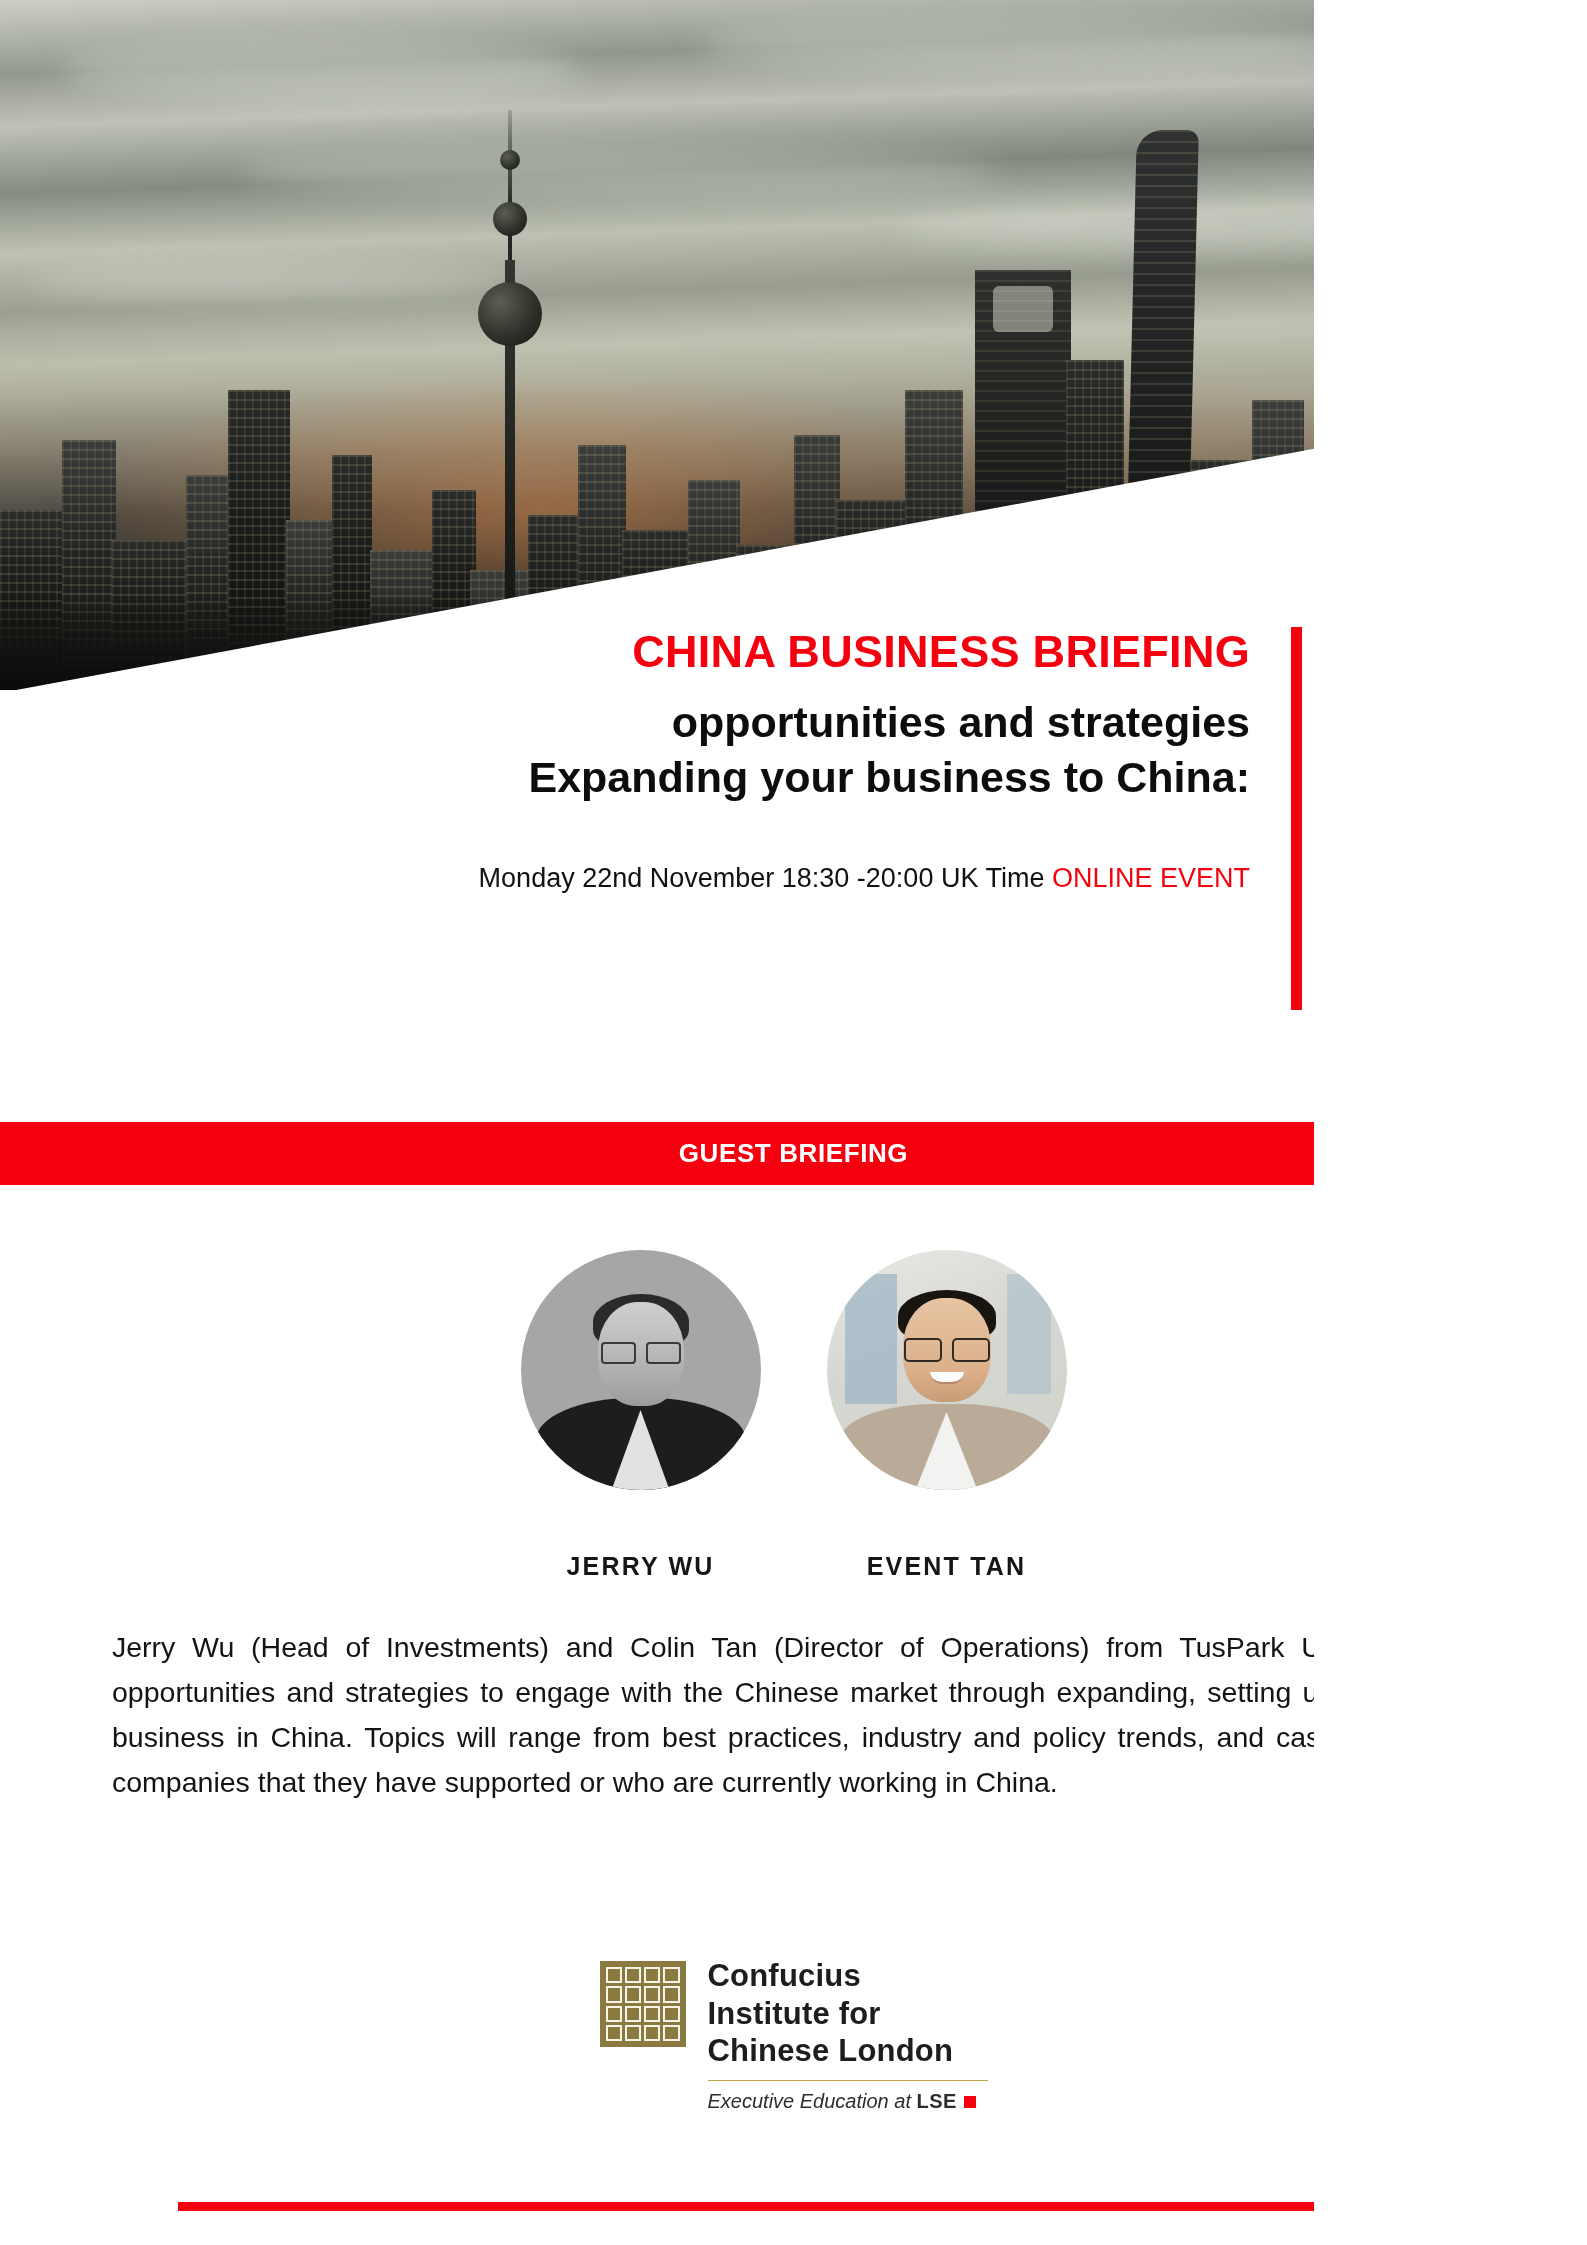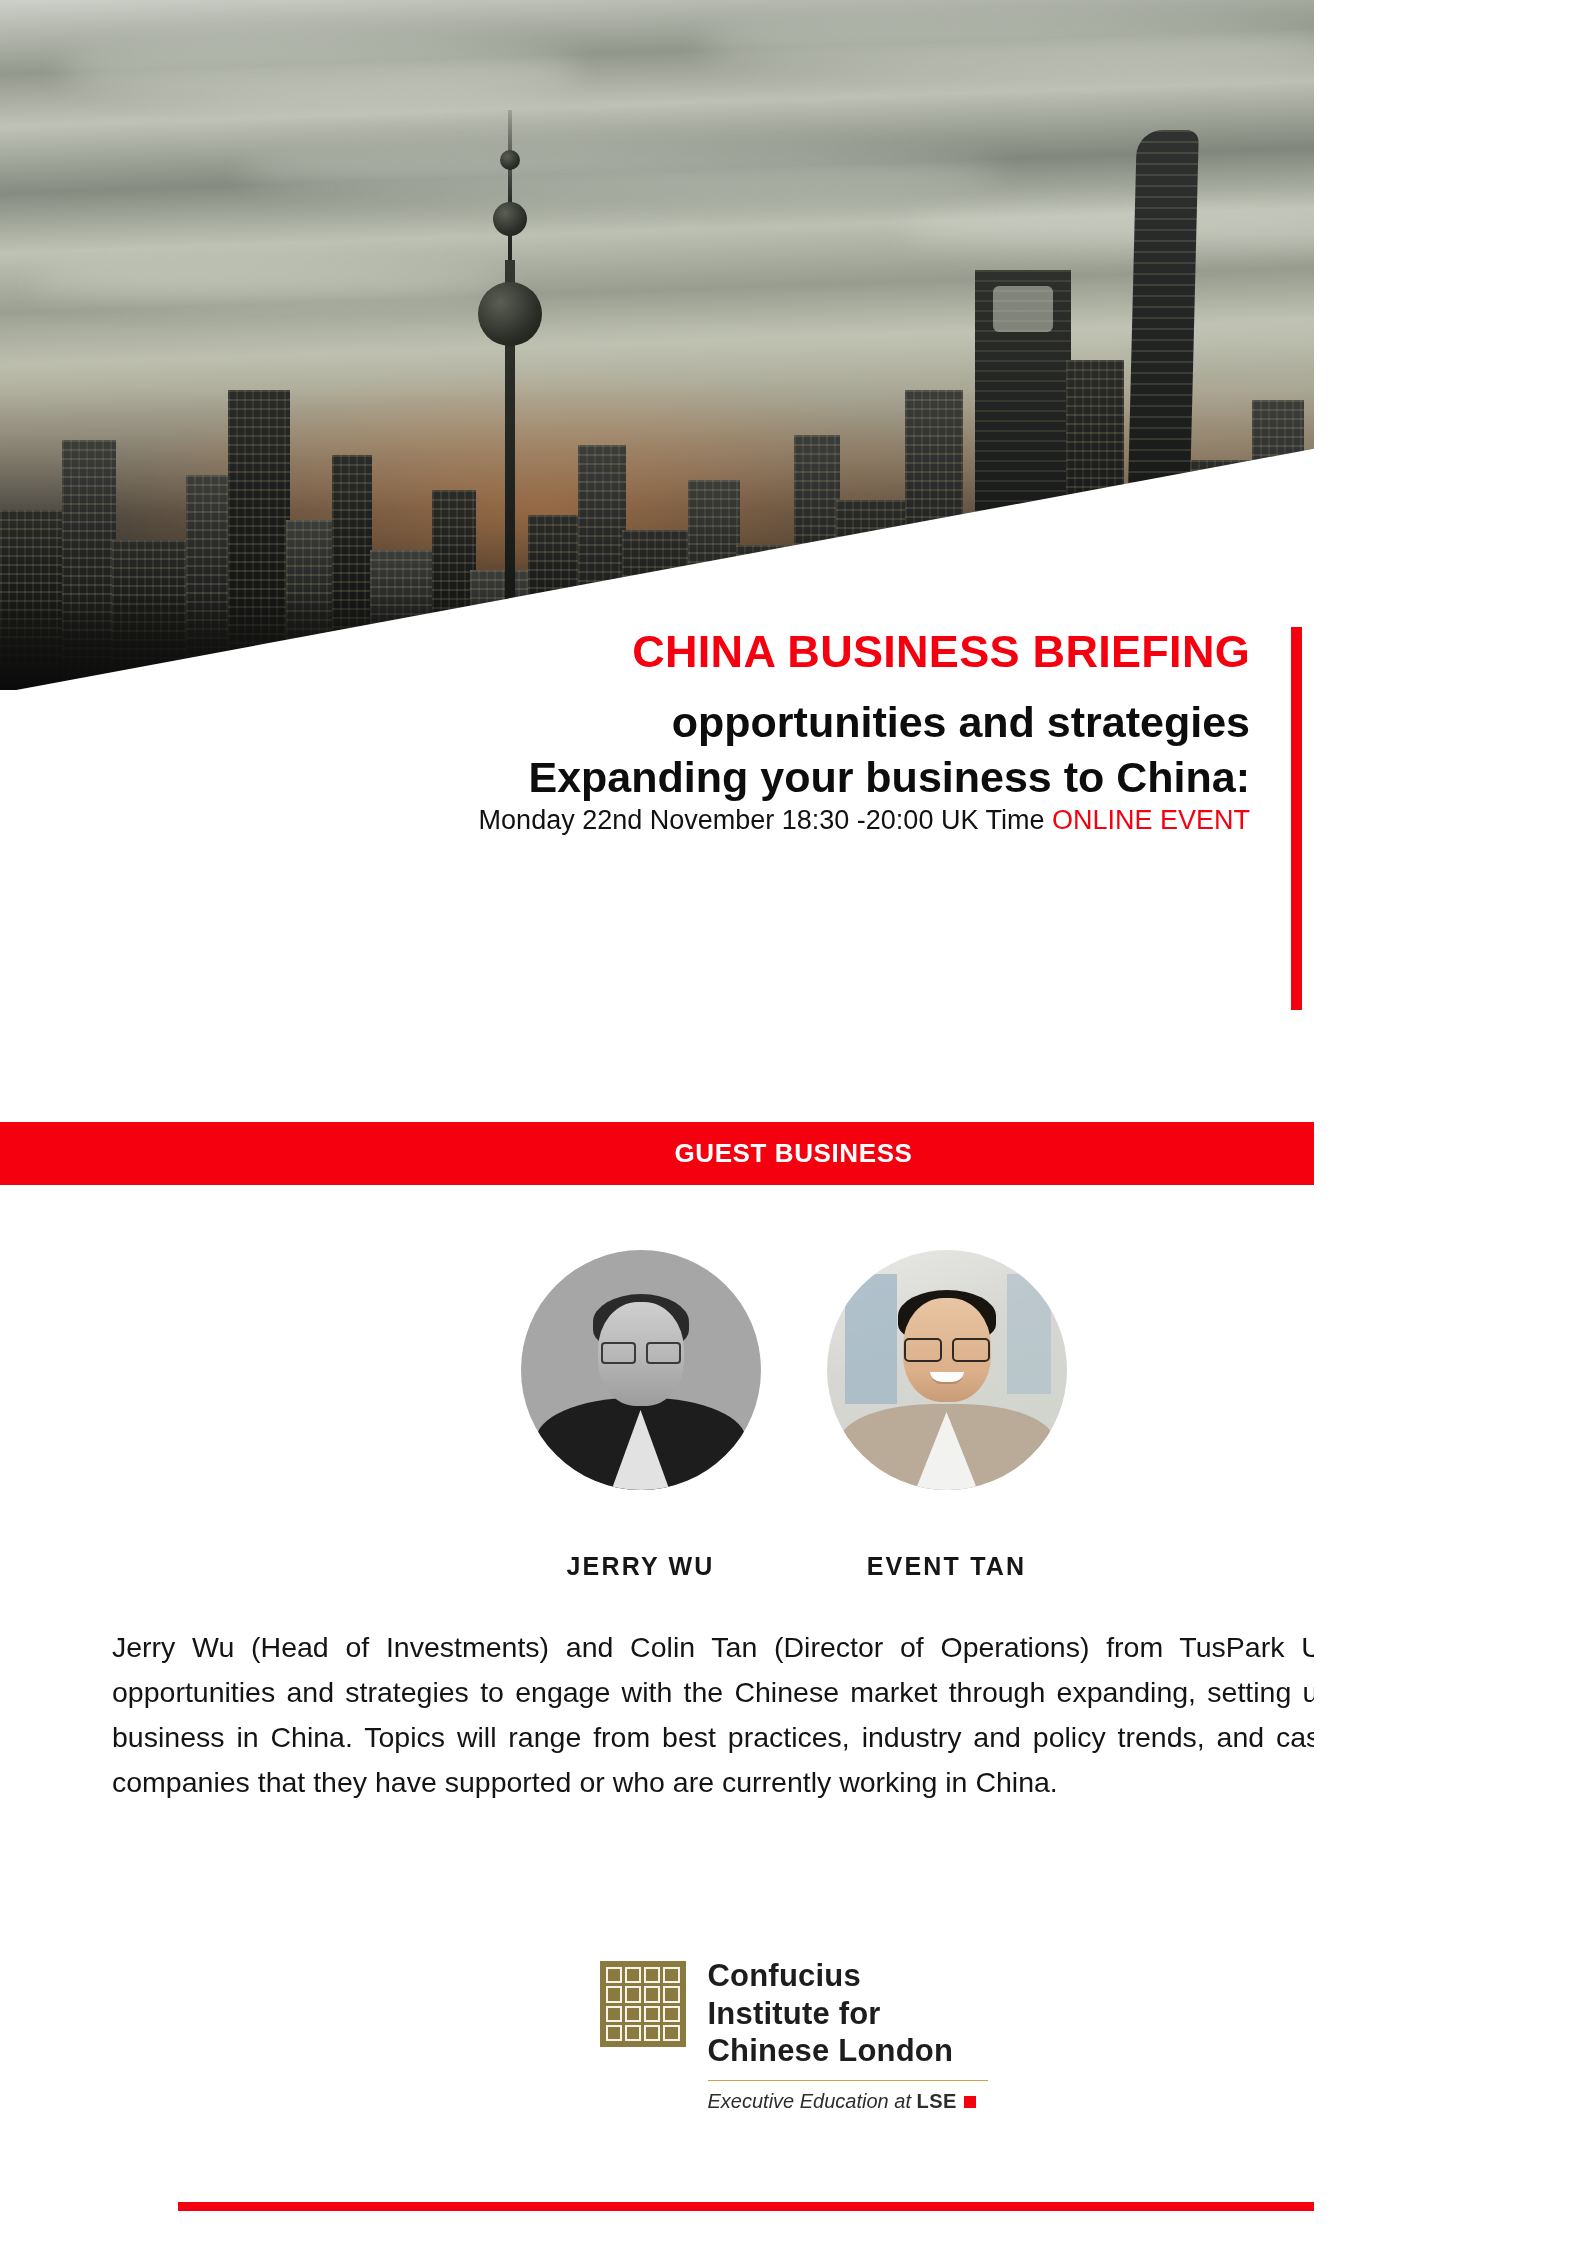--- a/index.html
+++ b/index.html
@@ -174,20 +174,21 @@
     line-height: 1.2;
   }
   .headline {
     margin-top: 16px;
     font-size: 43px;
     font-weight: bold;
     color: #0d0d0d;
     line-height: 1.28;
   }
   .datetime {
+    margin-top: 58px;
     font-size: 27px;
     color: #111111;
     font-weight: 400;
   }
   .datetime .online {
     color: #f5000f;
   }
 
   
   .speakers-bar {
@@ -514,21 +515,21 @@
       <div>opportunities and strategies</div>
       <div>Expanding your business to China:</div>
     </div>
     <div class="datetime">
       <span>Monday 22nd November 18:30 -20:00 UK Time</span>
       <span class="online">ONLINE EVENT</span>
     </div>
   </div>
 
   <div class="speakers-bar">
-    <span>GUEST BUSINESS</span>
+    <span>GUEST BRIEFING</span>
   </div>
 
   <div class="speakers">
     <div class="speaker">
       <div class="portrait jerry">
         <div class="body"></div>
         <div class="shirt"></div>
         <div class="hair"></div>
         <div class="head"></div>
         <div class="glasses"></div>

